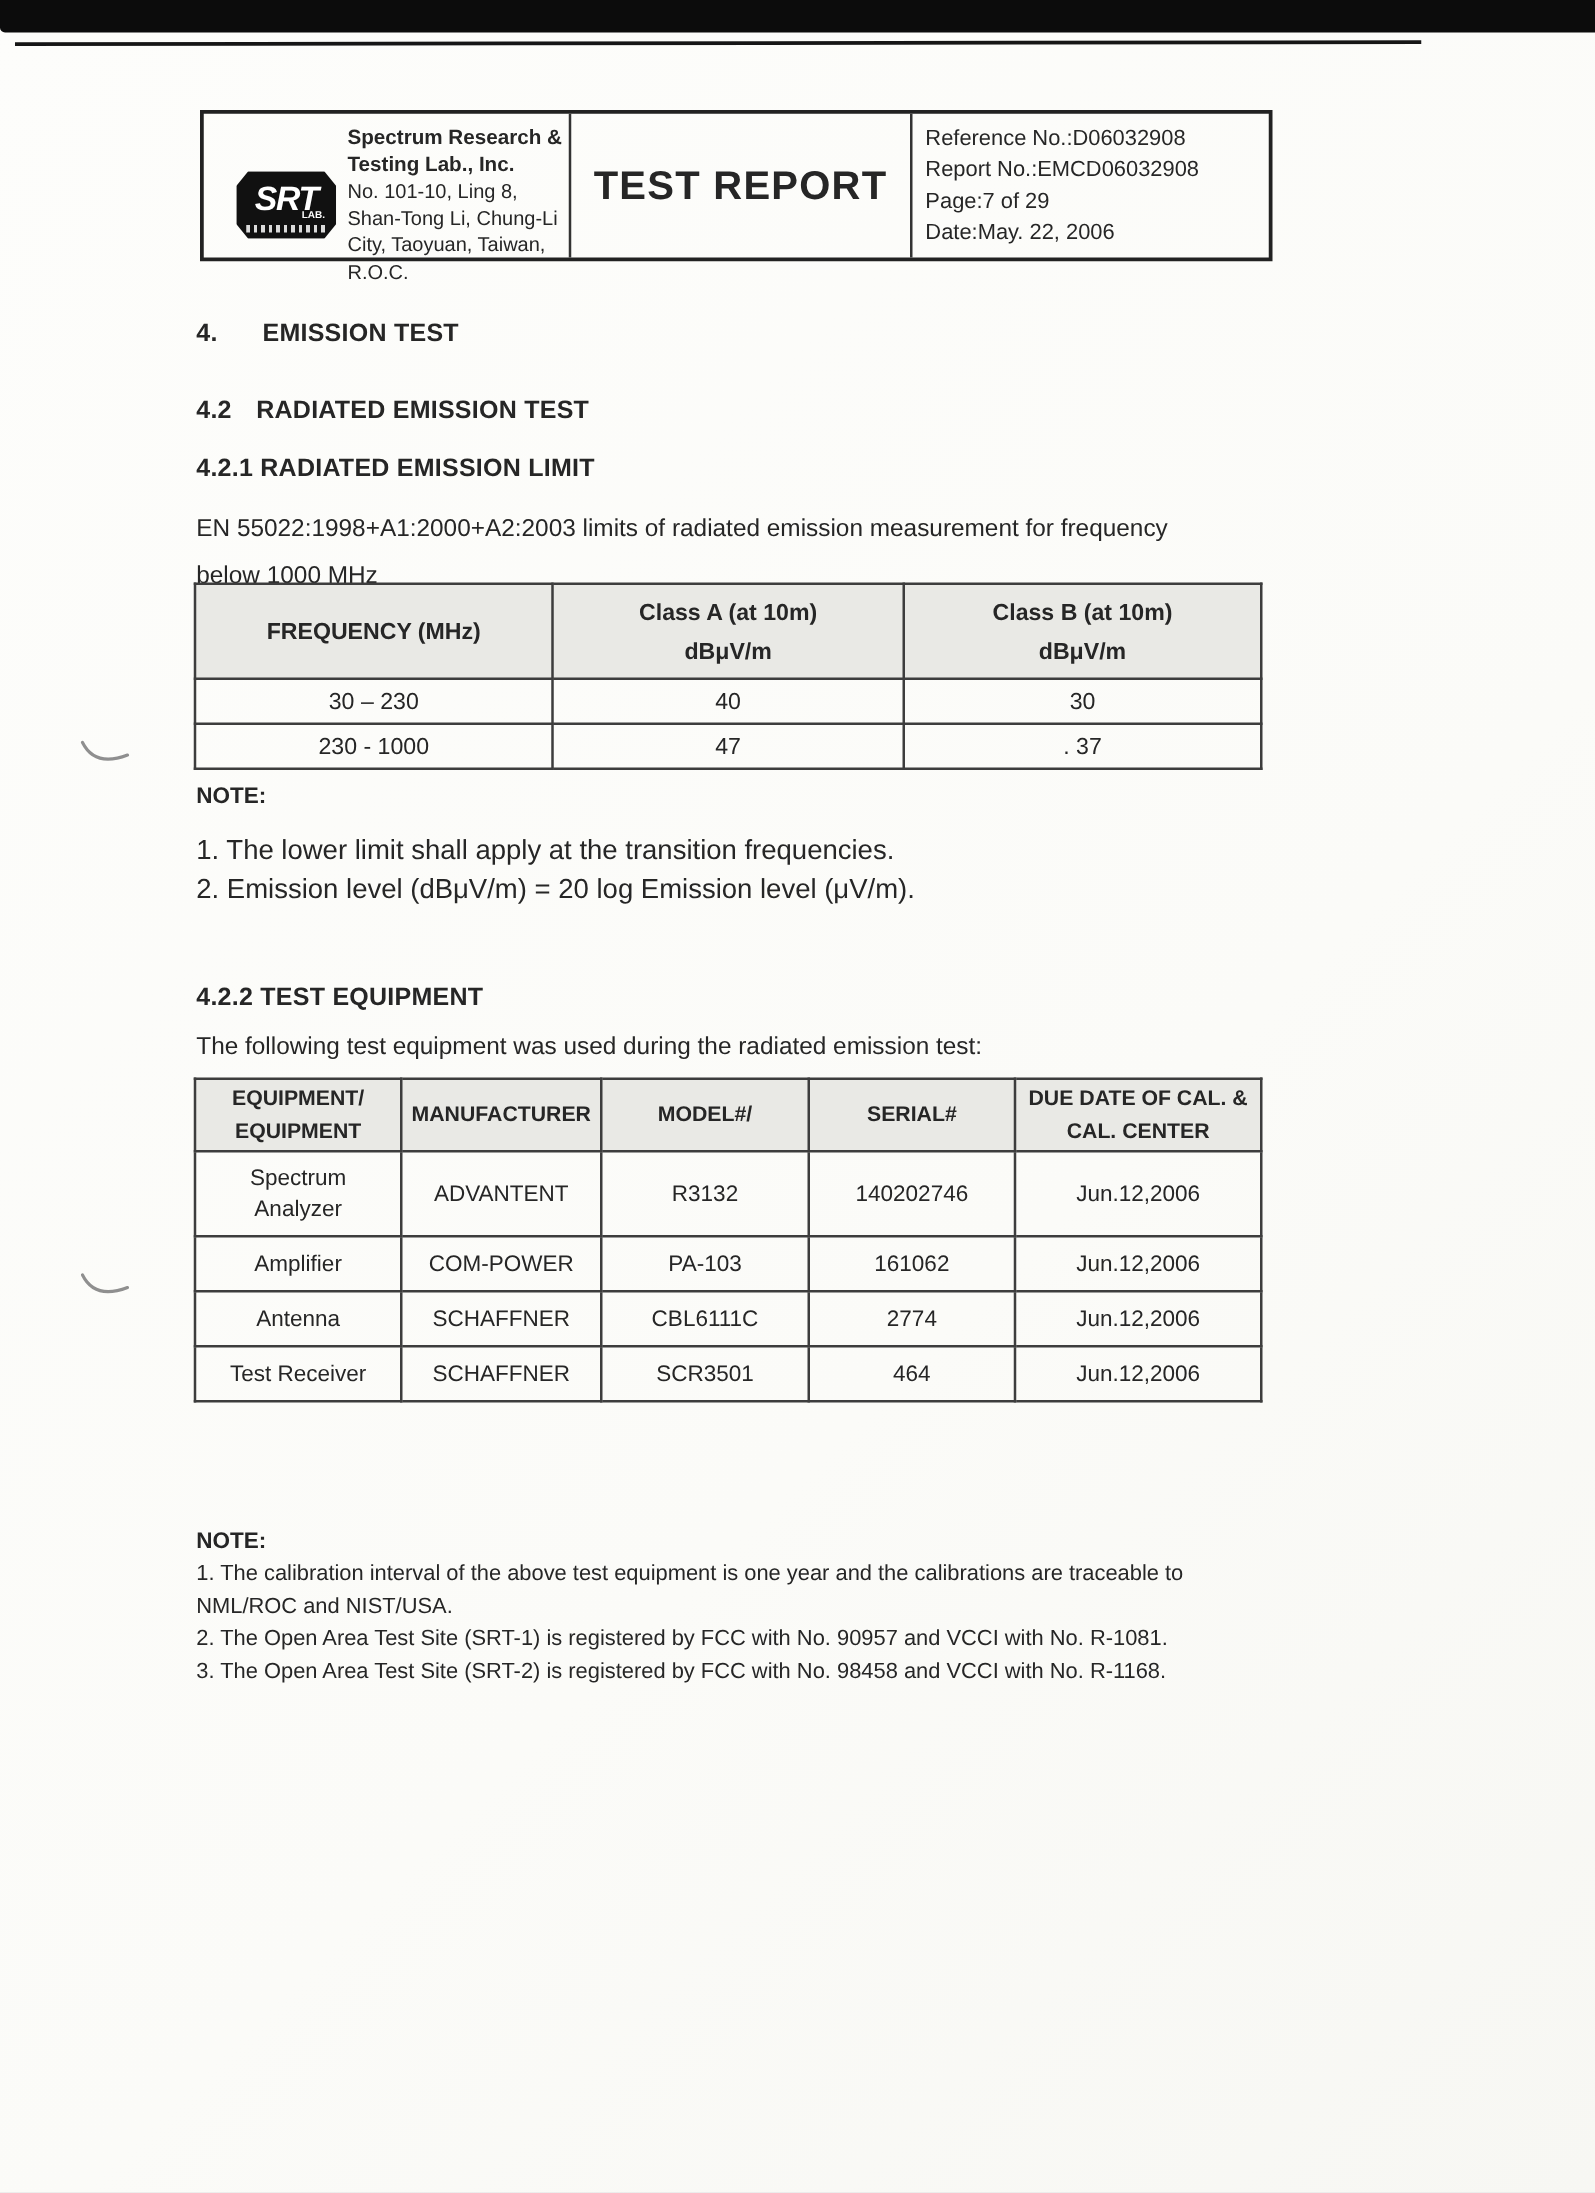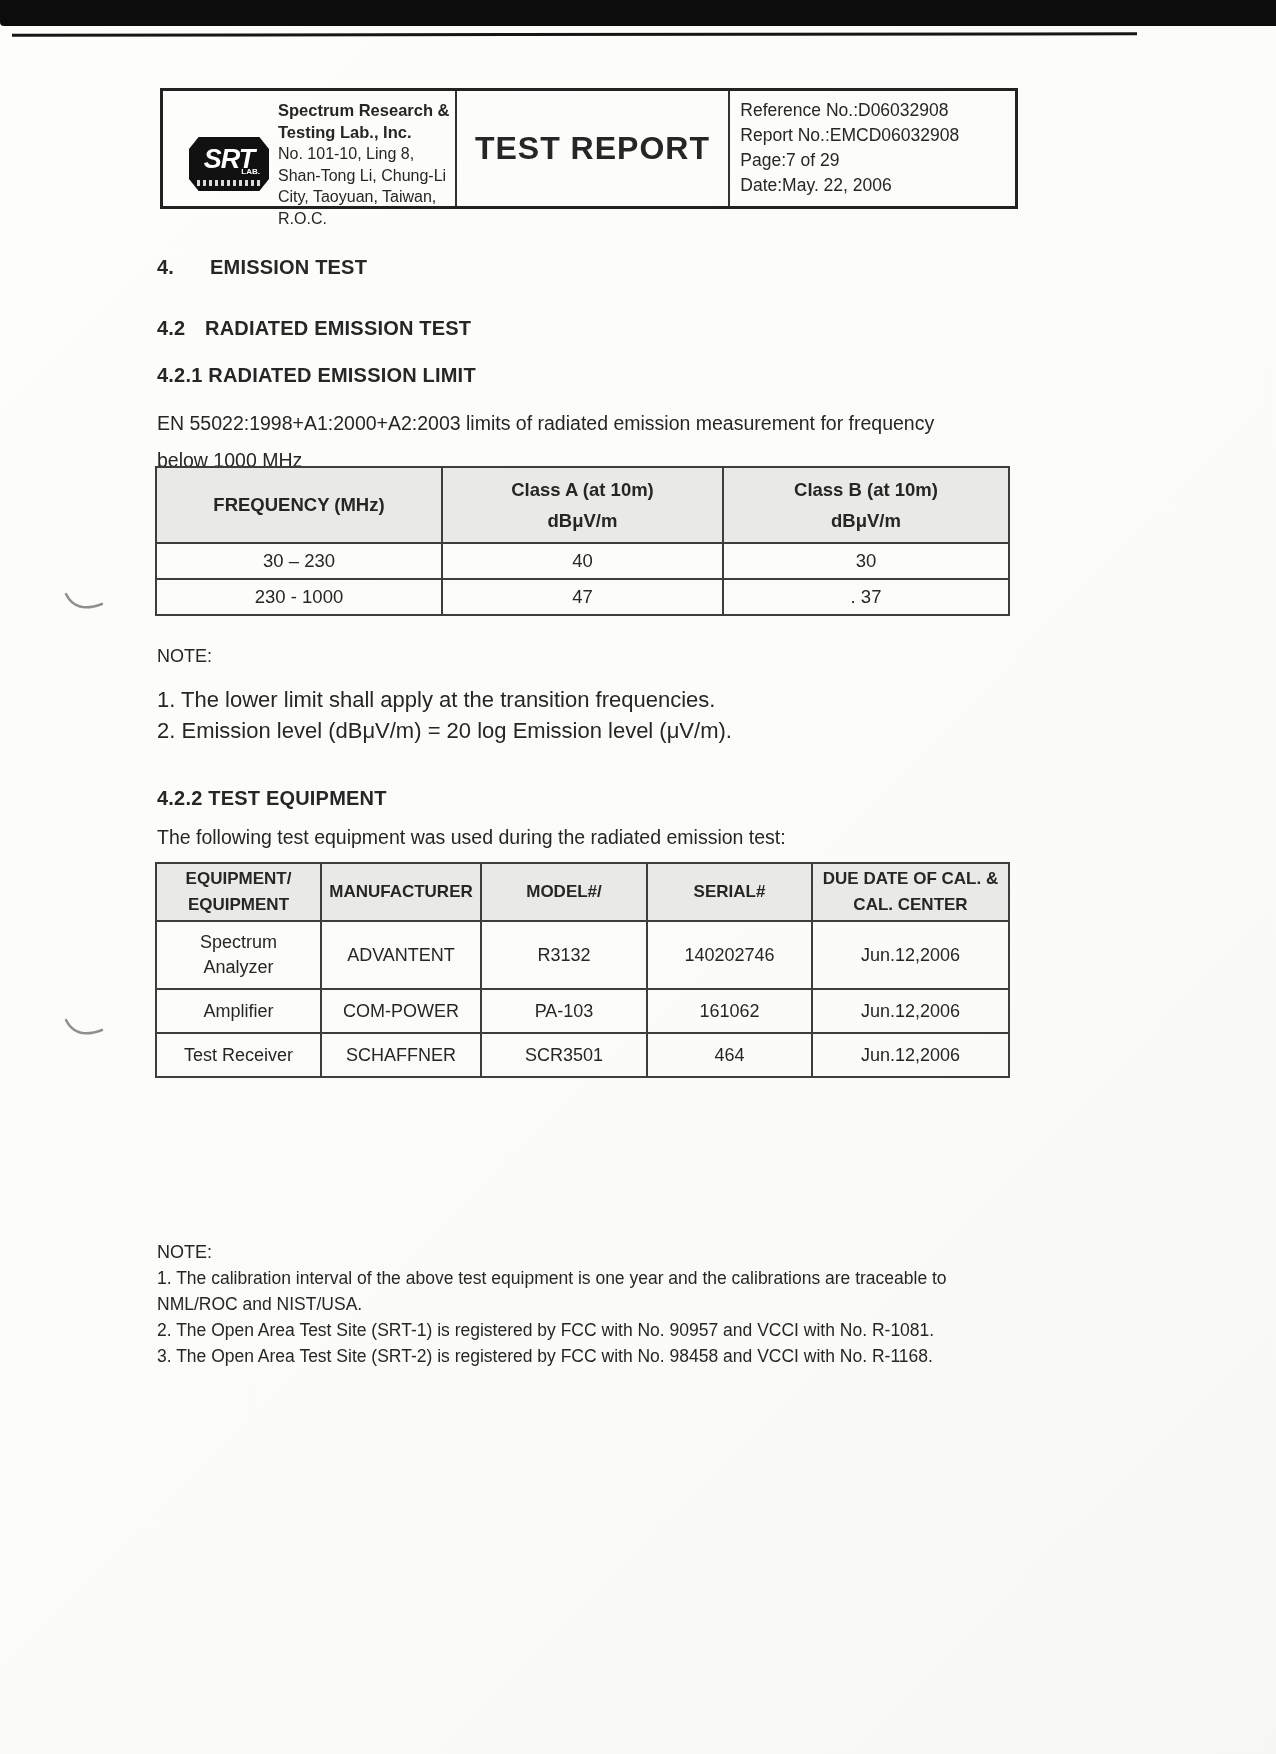--- a/index.html
+++ b/index.html
@@ -92,21 +92,21 @@
     font-size: 18.5px;
     padding-left: 47px;
   }
   .limit-table td, .limit-table th { border: 2px solid #3d3d3d; text-align: center; }
   .limit-table th { background: #e9e9e5; font-weight: bold; }
   .limit-table .hrow th { height: 76px; vertical-align: middle; }
   .limit-table .hrow .two-line { line-height: 31px; }
   .limit-table td { height: 36px; }
 
   
-  .note-label { font-size: 18px; font-weight: normal; margin-top: 20px; }
+  .note-label { font-size: 18px; font-weight: bold; }
   .note-items { font-size: 17.5px; }
 
   
   .equip-table {
     position: absolute; left: 155px; top: 862px;
     width: 853px;
     border-collapse: collapse;
     table-layout: fixed;
     font-size: 18px;
   }
@@ -245,20 +245,27 @@
       <td>Jun.12,2006</td>
     </tr>
     <tr>
       <td>Amplifier</td>
       <td>COM-POWER</td>
       <td>PA-103</td>
       <td>161062</td>
       <td>Jun.12,2006</td>
     </tr>
     <tr>
+      <td>Antenna</td>
+      <td>SCHAFFNER</td>
+      <td>CBL6111C</td>
+      <td>2774</td>
+      <td>Jun.12,2006</td>
+    </tr>
+    <tr>
       <td>Test Receiver</td>
       <td>SCHAFFNER</td>
       <td>SCR3501</td>
       <td>464</td>
       <td>Jun.12,2006</td>
     </tr>
   </tbody>
     </table>
 
   <div class="abs" style="top:1222px; width:868px;">

